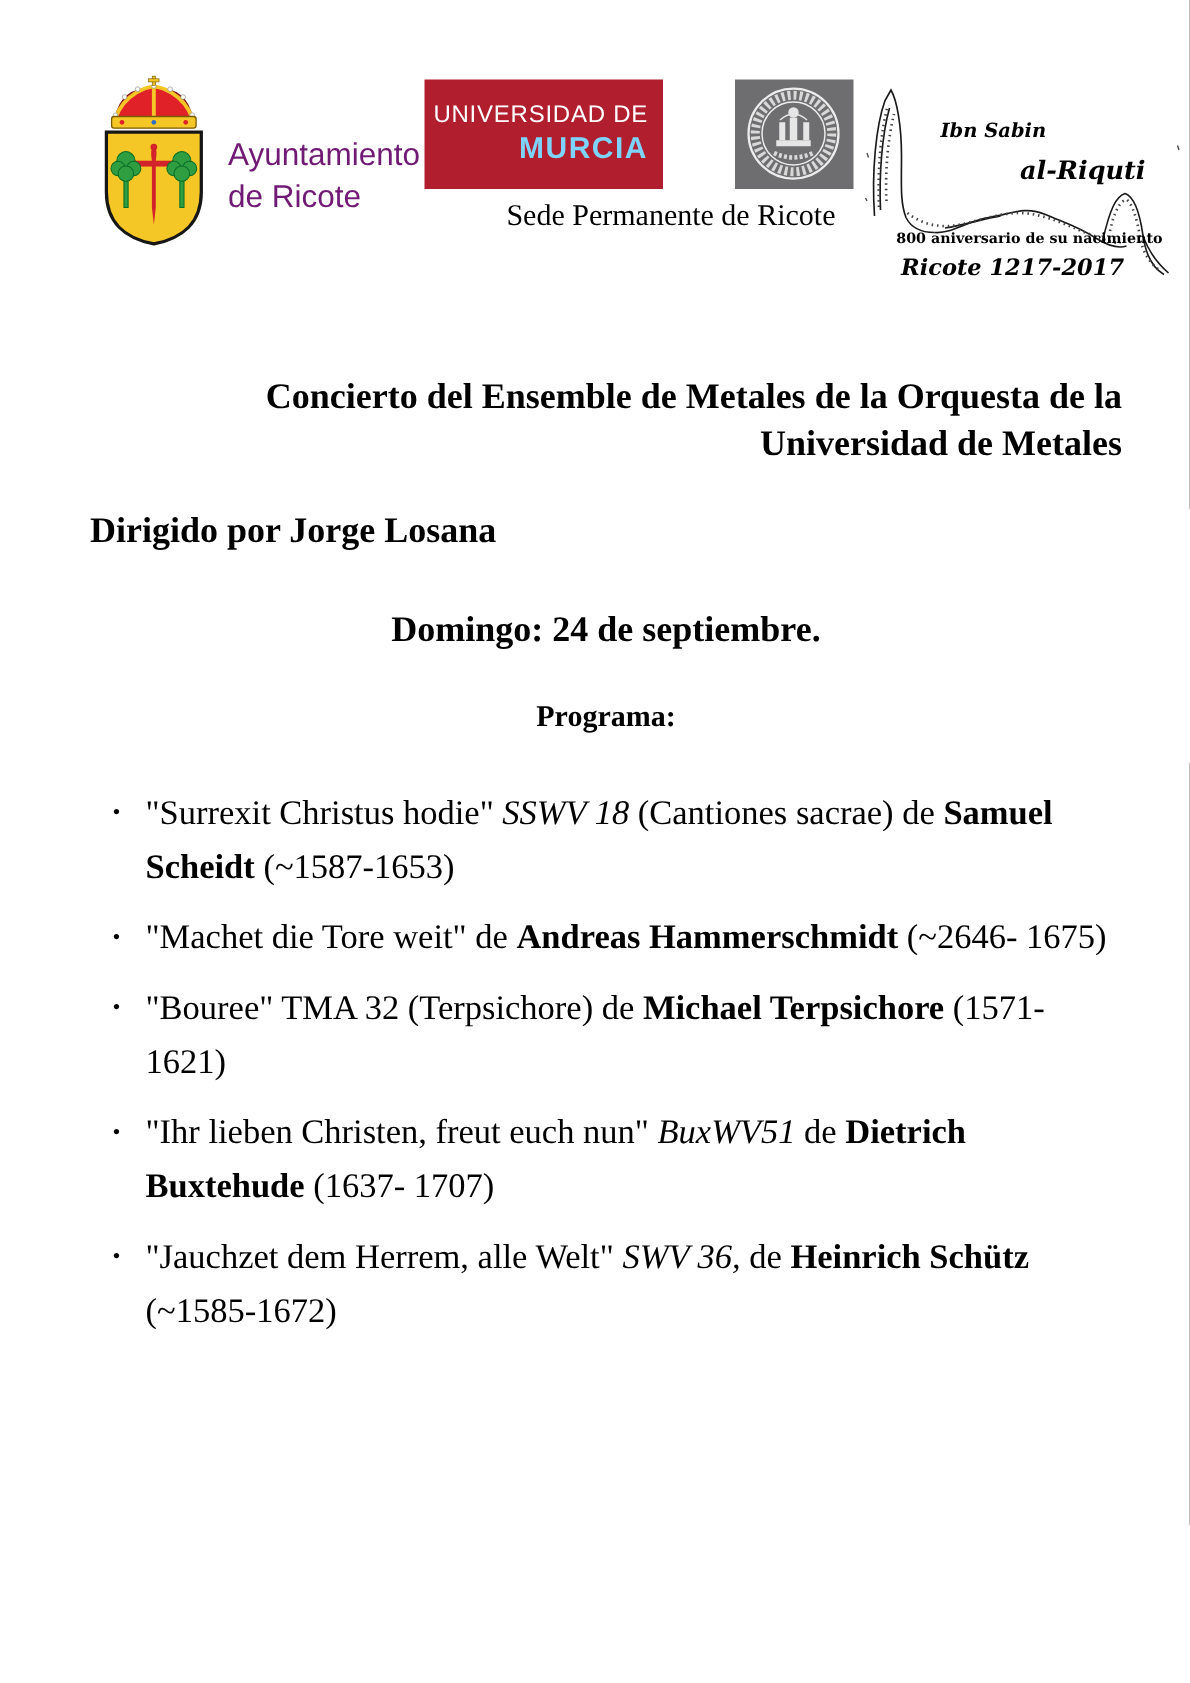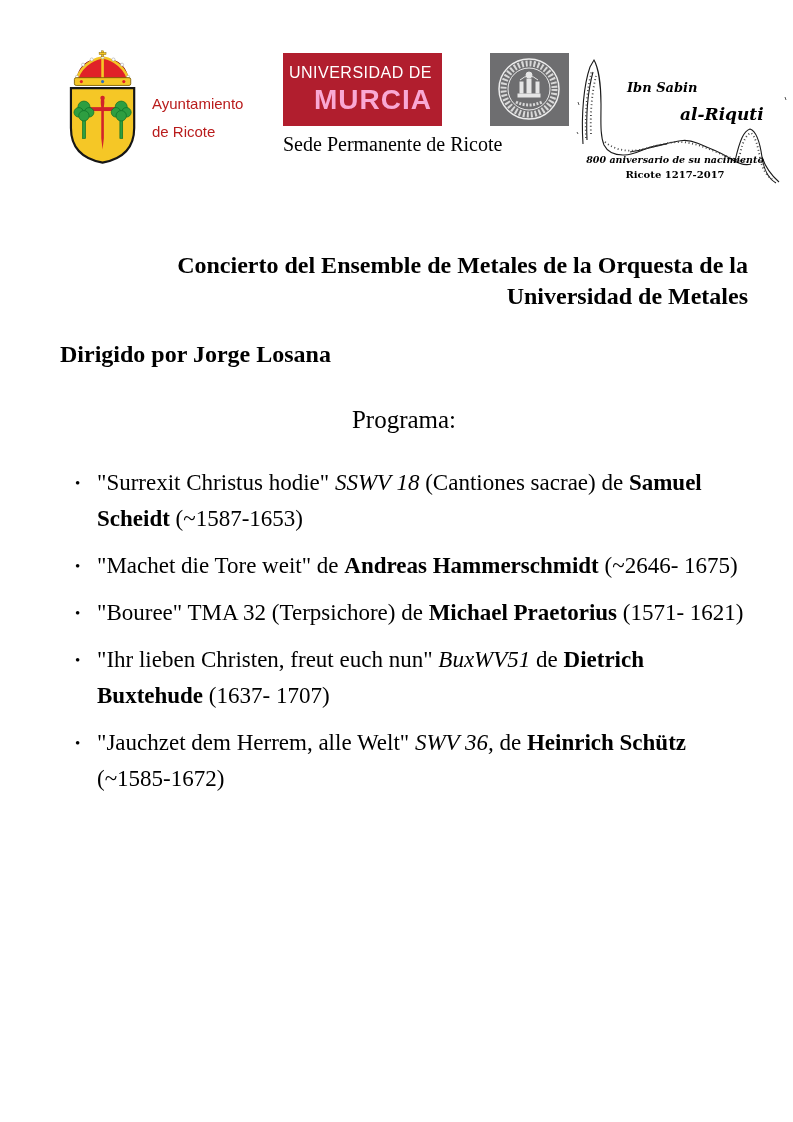--- a/index.html
+++ b/index.html
@@ -2,50 +2,50 @@
 <html><head>
 <meta charset="utf-8">
 <style>
   html,body{margin:0;padding:0;background:#888;}
   .page{position:relative;width:793px;height:1122px;background:#ffffff;margin:0 auto;overflow:hidden;
         font-family:"Liberation Serif", serif;color:#000;}
 
   
   .ayto-shield{position:absolute;left:64px;top:46px;}
   .ayto-text{position:absolute;left:152px;top:90px;font-family:"Liberation Sans", sans-serif;
-             font-size:15px;line-height:28px;color:#b91c1c;}
+             font-size:21px;line-height:28px;color:#701a75;}
 
   .umu{position:absolute;left:283px;top:53px;width:274px;}
   .umu-banner{display:flex;width:286px;height:73px;gap:48px;}
   .umu-red{width:195px;height:73px;background:#b11e2e;display:flex;flex-direction:column;
            justify-content:center;align-items:flex-end;padding-right:10px;box-sizing:border-box;}
   .umu-l1{color:#fff;font-family:"Liberation Sans", sans-serif;font-size:16px;letter-spacing:.5px;}
-  .umu-l2{color:#f9a8d4;font-family:"Liberation Sans", sans-serif;font-size:28px;font-weight:bold;letter-spacing:1px;margin-top:2px;}
+  .umu-l2{color:#7dd3fc;font-family:"Liberation Sans", sans-serif;font-size:20px;font-weight:bold;letter-spacing:1px;margin-top:2px;}
   .umu-gray{width:79px;height:73px;background:#6e6e70;display:flex;align-items:center;justify-content:center;}
-  .umu-sede{width:274px;text-align:left;margin-top:7px;font-size:20px;}
+  .umu-sede{width:274px;text-align:right;margin-top:7px;font-size:20px;}
 
   .ibn{position:absolute;left:575px;top:42px;width:215px;height:145px;}
   .ibn svg{position:absolute;left:0;top:0;}
   .ibn-n1{position:absolute;left:52px;top:38px;font-family:"DejaVu Serif", serif;
           font-style:italic;font-weight:bold;font-size:13px;}
   .ibn-n2{position:absolute;left:105px;top:62px;font-family:"DejaVu Serif", serif;
           font-style:italic;font-weight:bold;font-size:17px;}
-  .ibn-a1{position:absolute;left:0;top:112px;width:200px;text-align:center;
-          font-family:"DejaVu Serif", serif;font-style:italic;font-weight:bold;font-size:9.5px;}
+  .ibn-a1{position:absolute;left:0;top:112px;width:200px;text-align:right;
+          font-family:"DejaVu Serif", serif;font-weight:bold;font-size:9.5px;}
   .ibn-a2{position:absolute;left:0;top:127px;width:200px;text-align:center;
-          font-family:"DejaVu Serif", serif;font-weight:bold;font-size:10px;}
+          font-family:"DejaVu Serif", serif;font-style:italic;font-weight:bold;font-size:15px;}
 
   
   .content{position:absolute;left:60px;top:250px;width:688px;}
   .title{font-size:24px;font-weight:bold;line-height:31px;text-align:center;margin:0;}
   .title span{display:block;text-align:right;}
   .director{font-size:24px;font-weight:bold;line-height:31px;text-align:left;margin:27px 0 0;}
   .details{font-size:24px;font-weight:bold;line-height:32px;text-align:center;margin:34px 0 0;}
   .details div{display:block;}
-  .programa{font-size:25px;font-weight:normal;line-height:31px;text-align:center;margin:27px 0 0;}
+  .programa{font-size:20px;font-weight:bold;line-height:31px;text-align:center;margin:27px 0 0;}
   ul.program{list-style:none;margin:30px 0 0;padding:0 0 0 37px;font-size:23px;line-height:36px;}
   ul.program li{position:relative;width:648px;margin-bottom:11px;}
   .bullet{position:absolute;left:-22px;top:0;font-size:15px;line-height:36px;}
   ul.program i{font-style:italic;}
   ul.program b{font-weight:bold;}
 </style>
 </head>
 <body>
 
 <div class="page">
@@ -157,33 +157,34 @@
 
   <div class="content">
     <h1 class="title">
       <span>Concierto del Ensemble de Metales de la Orquesta de la</span>
       <span>Universidad de Metales</span>
     </h1>
 
     <p class="director">Dirigido por Jorge Losana</p>
 
     <div class="details">
+      <div>Domingo: 24 de septiembre.</div>
     </div>
 
     <p class="programa">Programa:</p>
 
     <ul class="program">
       <li>
         <span class="bullet">•</span><span>"Surrexit Christus hodie" </span><i>SSWV 18</i><span> (Cantiones sacrae) de </span><b>Samuel Scheidt</b><span> (~1587-1653)</span>
       </li>
       <li>
         <span class="bullet">•</span><span>"Machet die Tore weit" de </span><i></i><span></span><b>Andreas Hammerschmidt</b><span> (~2646- 1675)</span>
       </li>
       <li>
-        <span class="bullet">•</span><span>"Bouree" TMA 32 (Terpsichore) de </span><i></i><span></span><b>Michael Praetorius</b><span> (1571- 1621)</span>
+        <span class="bullet">•</span><span>"Bouree" TMA 32 (Terpsichore) de </span><i></i><span></span><b>Michael Terpsichore</b><span> (1571- 1621)</span>
       </li>
       <li>
         <span class="bullet">•</span><span>"Ihr lieben Christen, freut euch nun" </span><i>BuxWV51</i><span> de </span><b>Dietrich Buxtehude</b><span> (1637- 1707)</span>
       </li>
       <li>
         <span class="bullet">•</span><span>"Jauchzet dem Herrem, alle Welt" </span><i>SWV 36,</i><span> de </span><b>Heinrich Schütz</b><span> (~1585-1672)</span>
       </li>
     </ul>
   </div>
 

